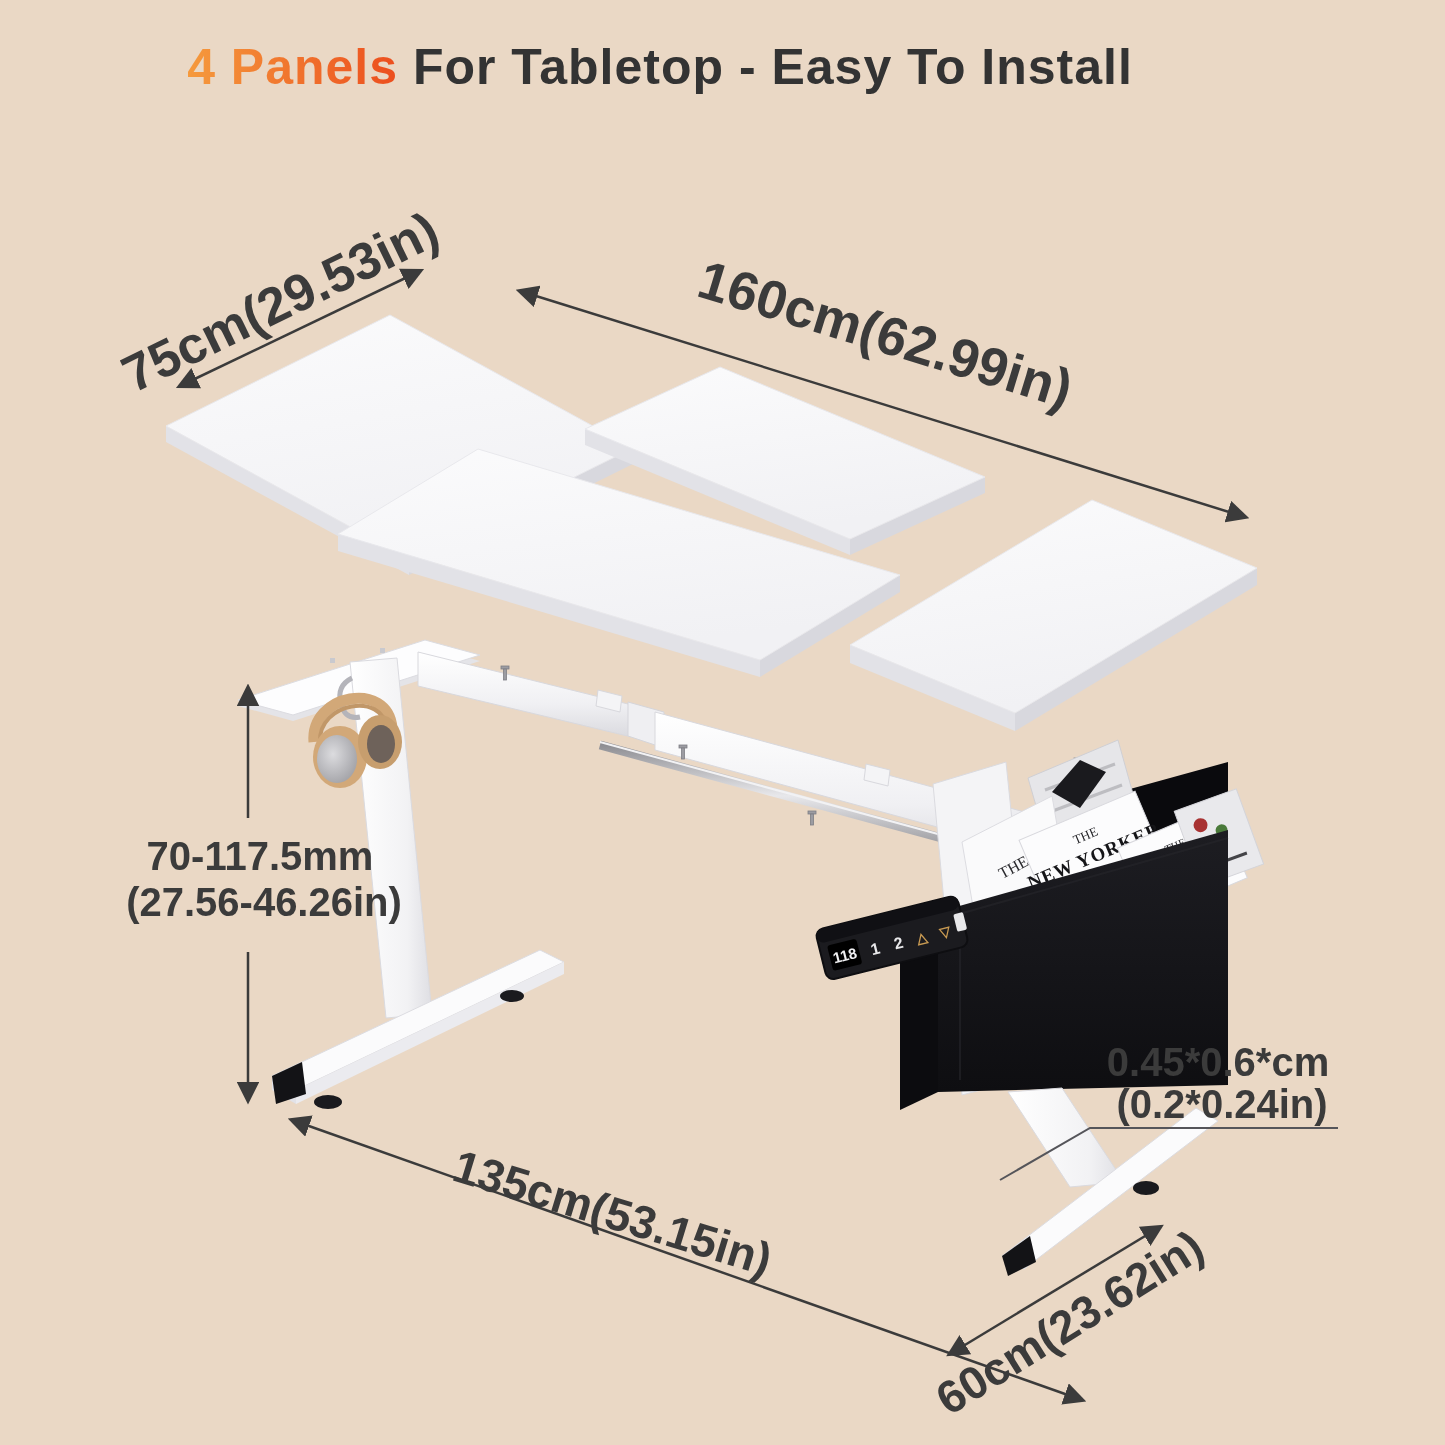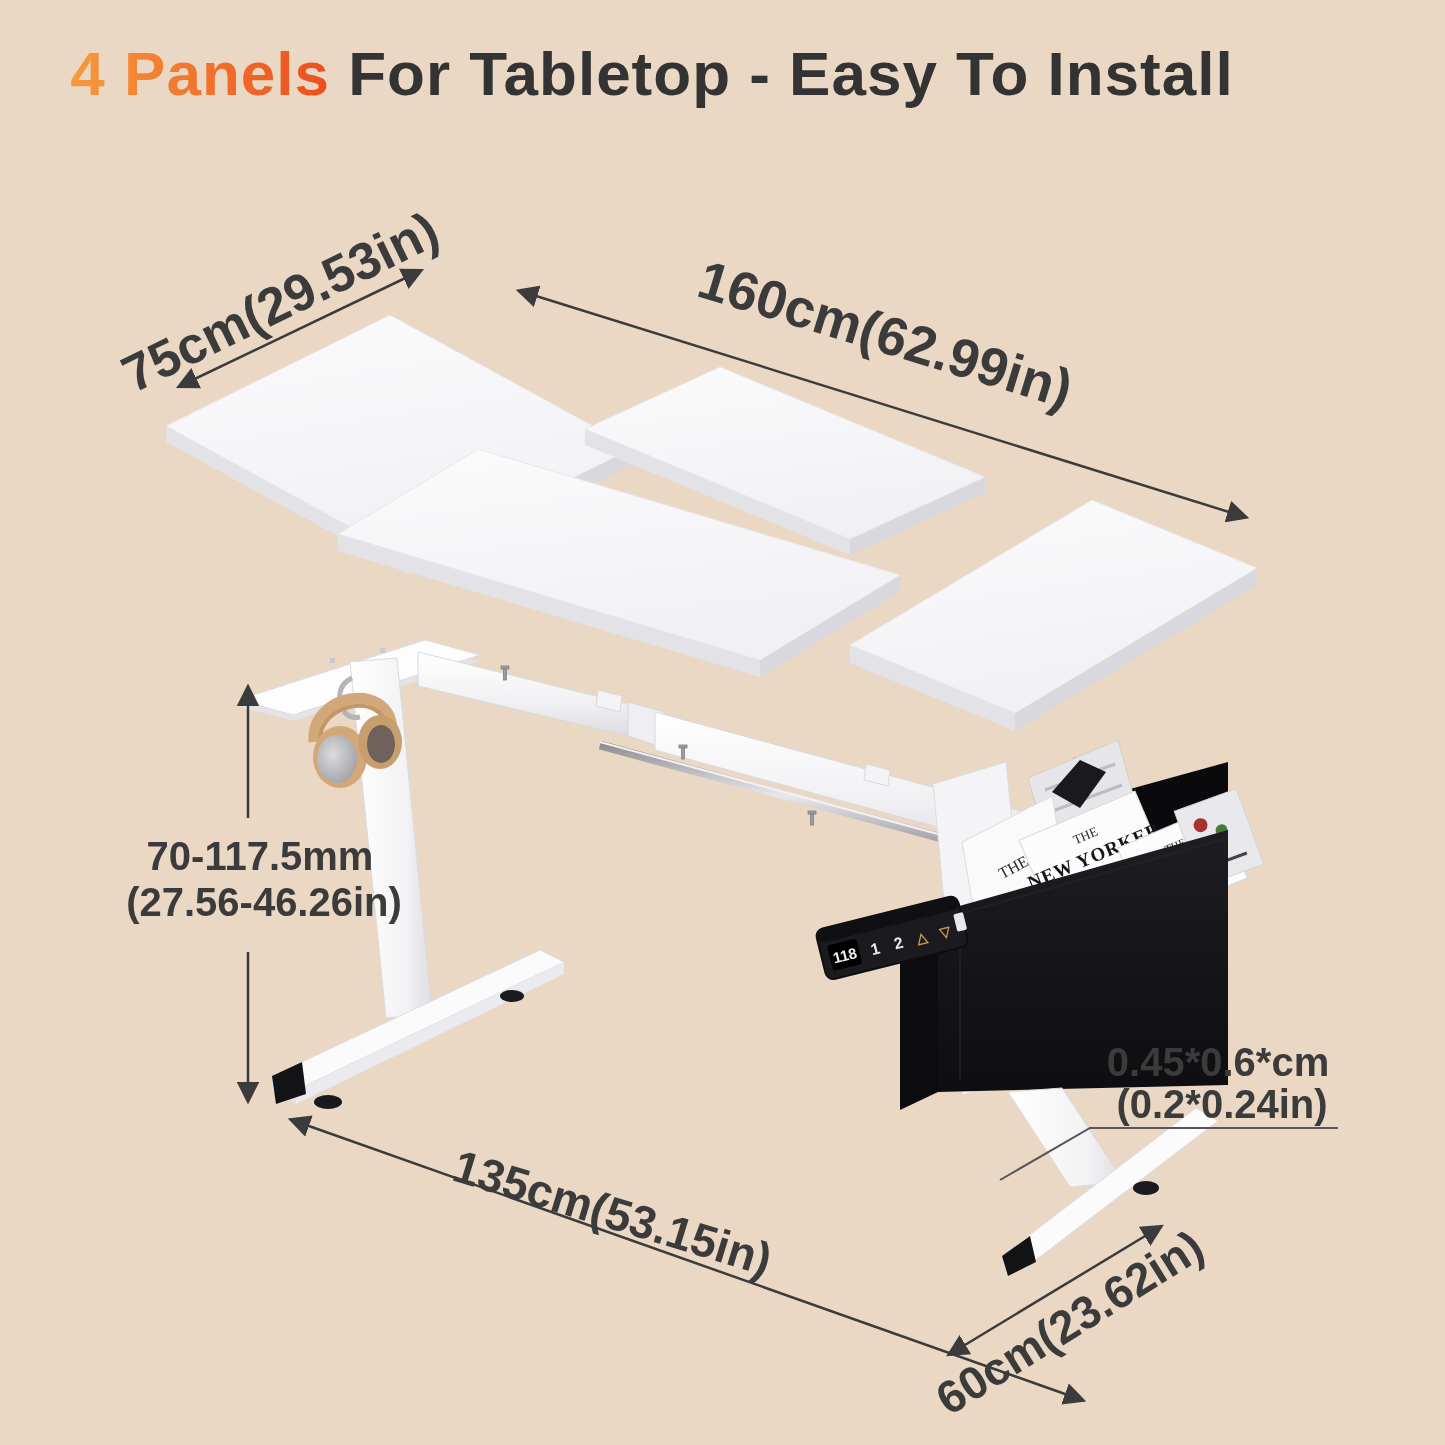--- a/index.html
+++ b/index.html
@@ -2,23 +2,23 @@
 <html><head>
 <meta charset="utf-8">
 <style>
   html,body{margin:0;padding:0;}
   body{
     width:1445px;height:1445px;position:relative;overflow:hidden;
     background:#EAD8C5;
     font-family:"Liberation Sans", sans-serif;
   }
   .title-wrap{
-    position:absolute;top:38px;left:8px;width:1288px;
+    position:absolute;top:38px;left:16px;width:1288px;
     text-align:center;white-space:nowrap;
-    font-size:62px;font-weight:800;letter-spacing:1px;
+    font-size:50px;font-weight:800;letter-spacing:1px;
     color:#333333;
   }
   .title-highlight{
     background:linear-gradient(90deg,#F59A3D,#EC4E1E);
     -webkit-background-clip:text;background-clip:text;
     color:transparent;
   }
   .scene{position:absolute;left:0;top:0;}
   text{font-family:"Liberation Sans", sans-serif;}
   .dim{fill:#3B3B3B;font-weight:bold;}

